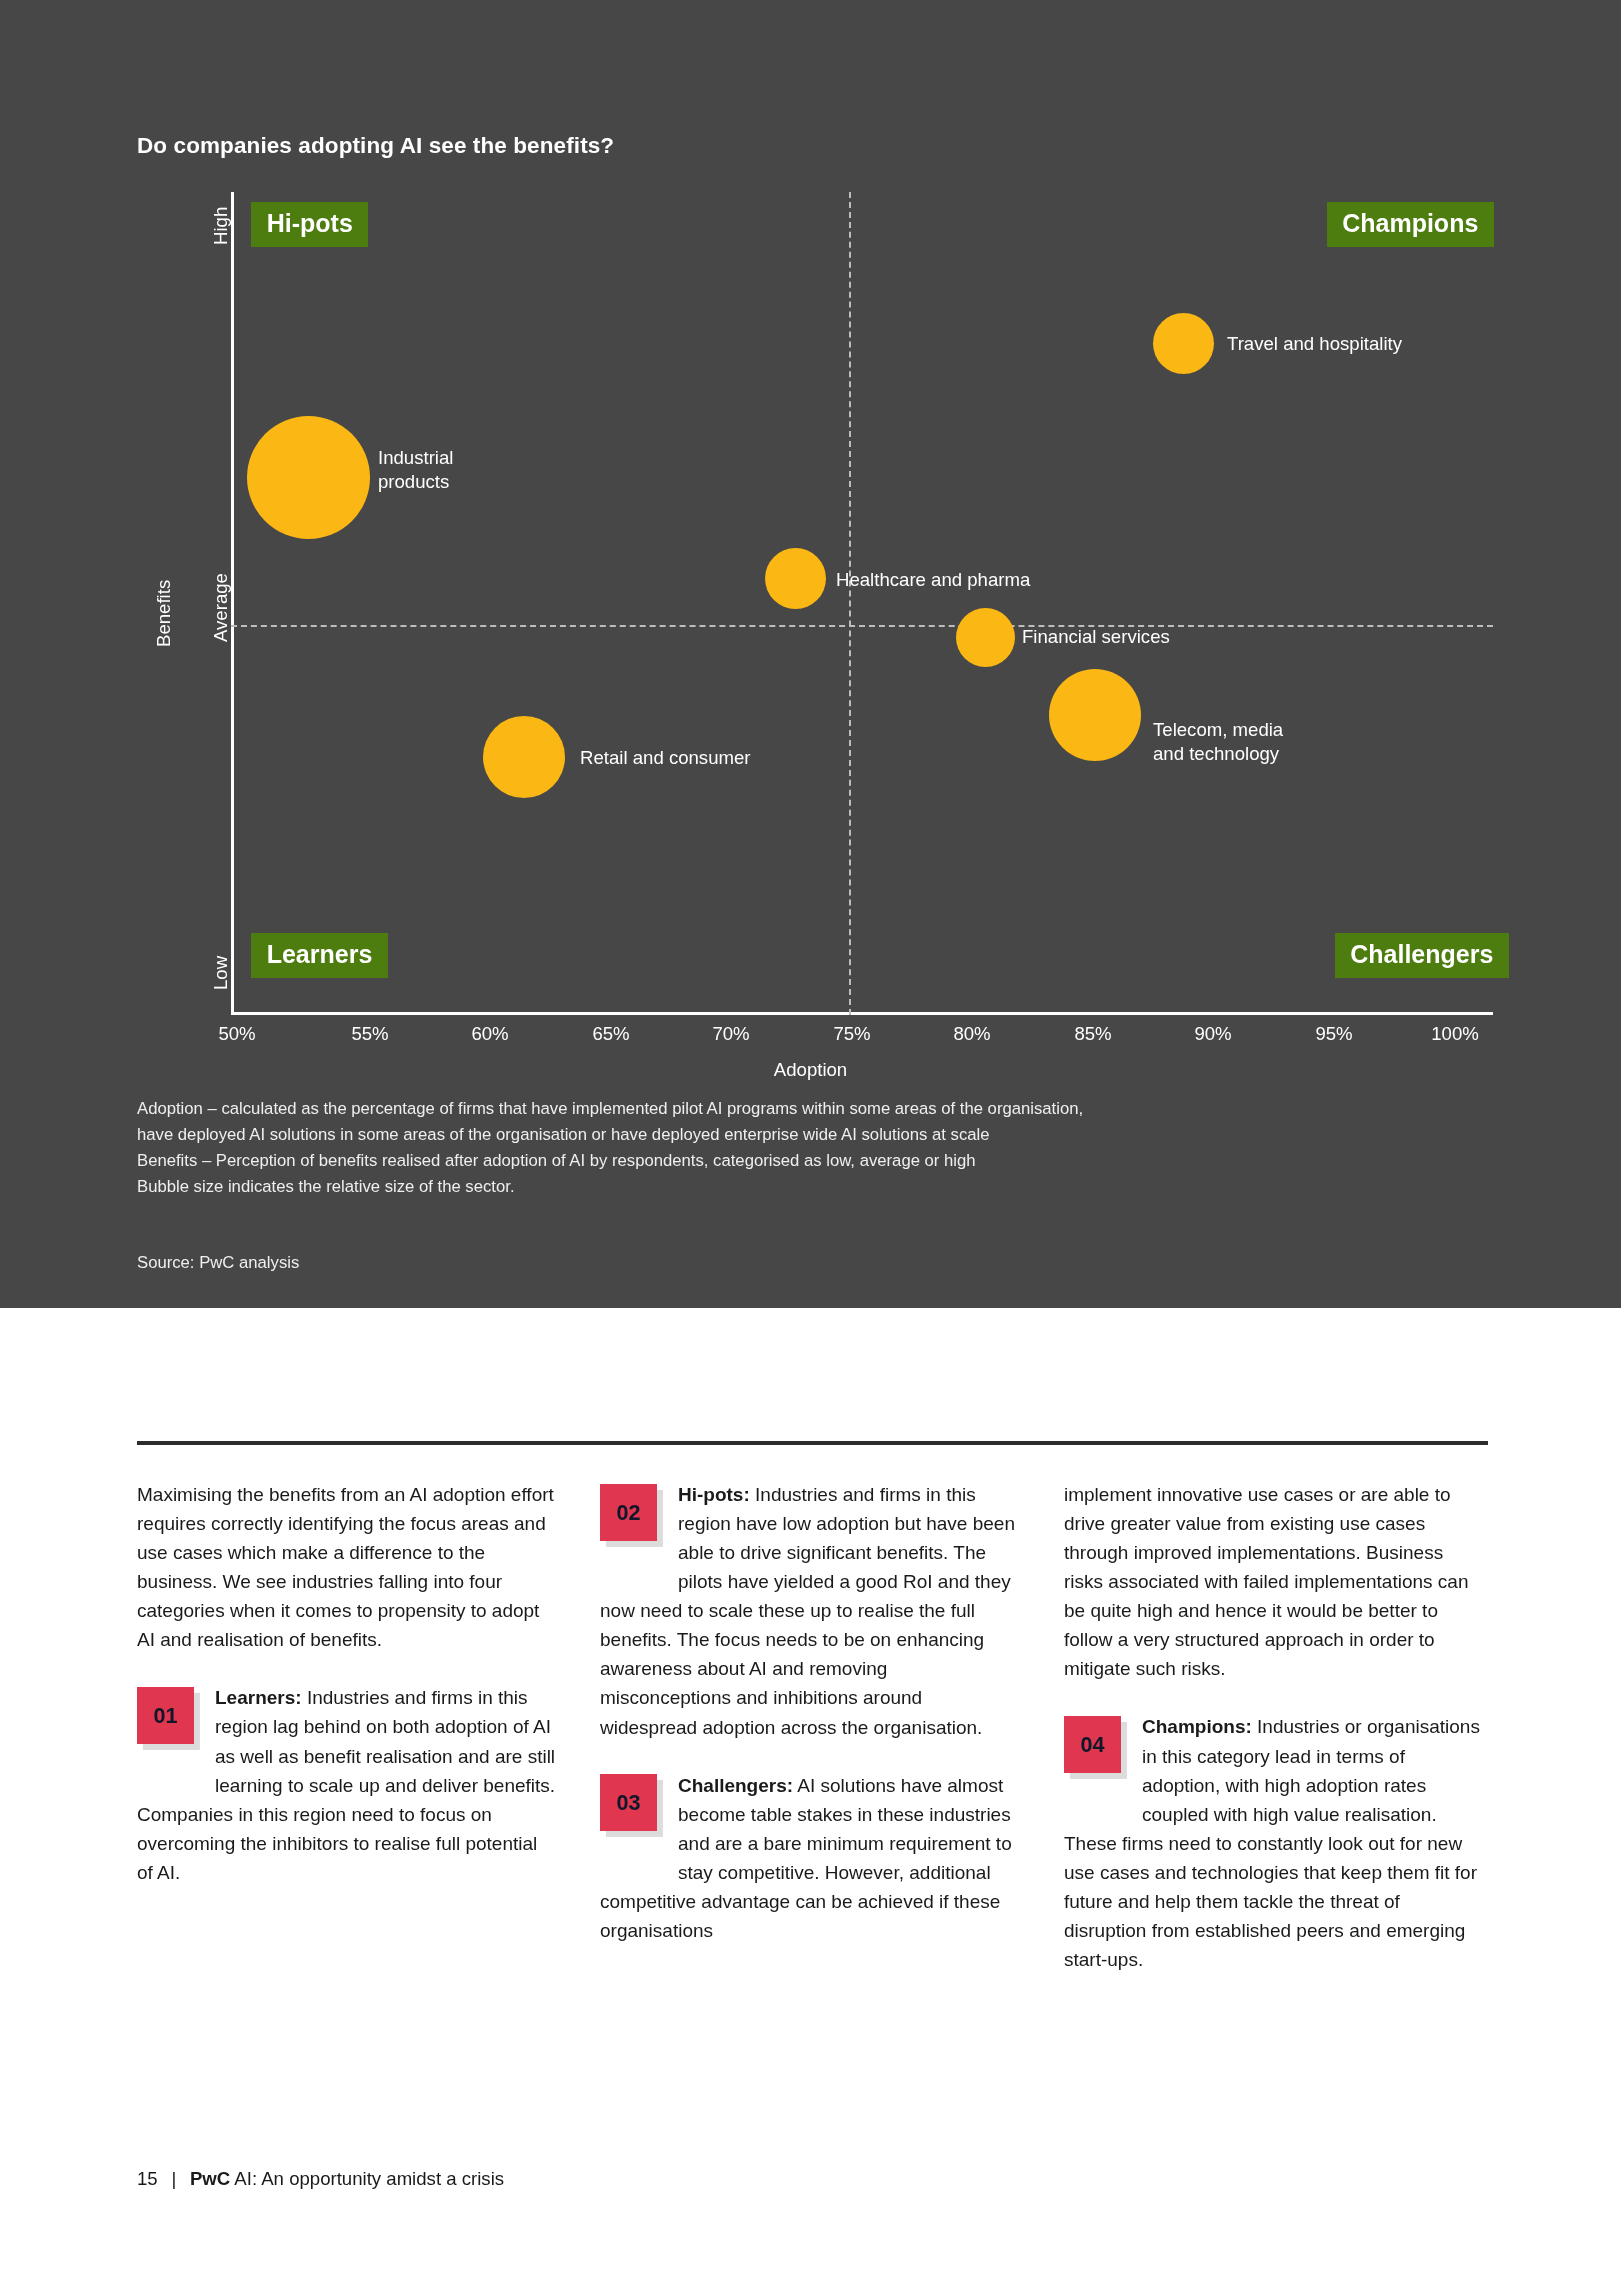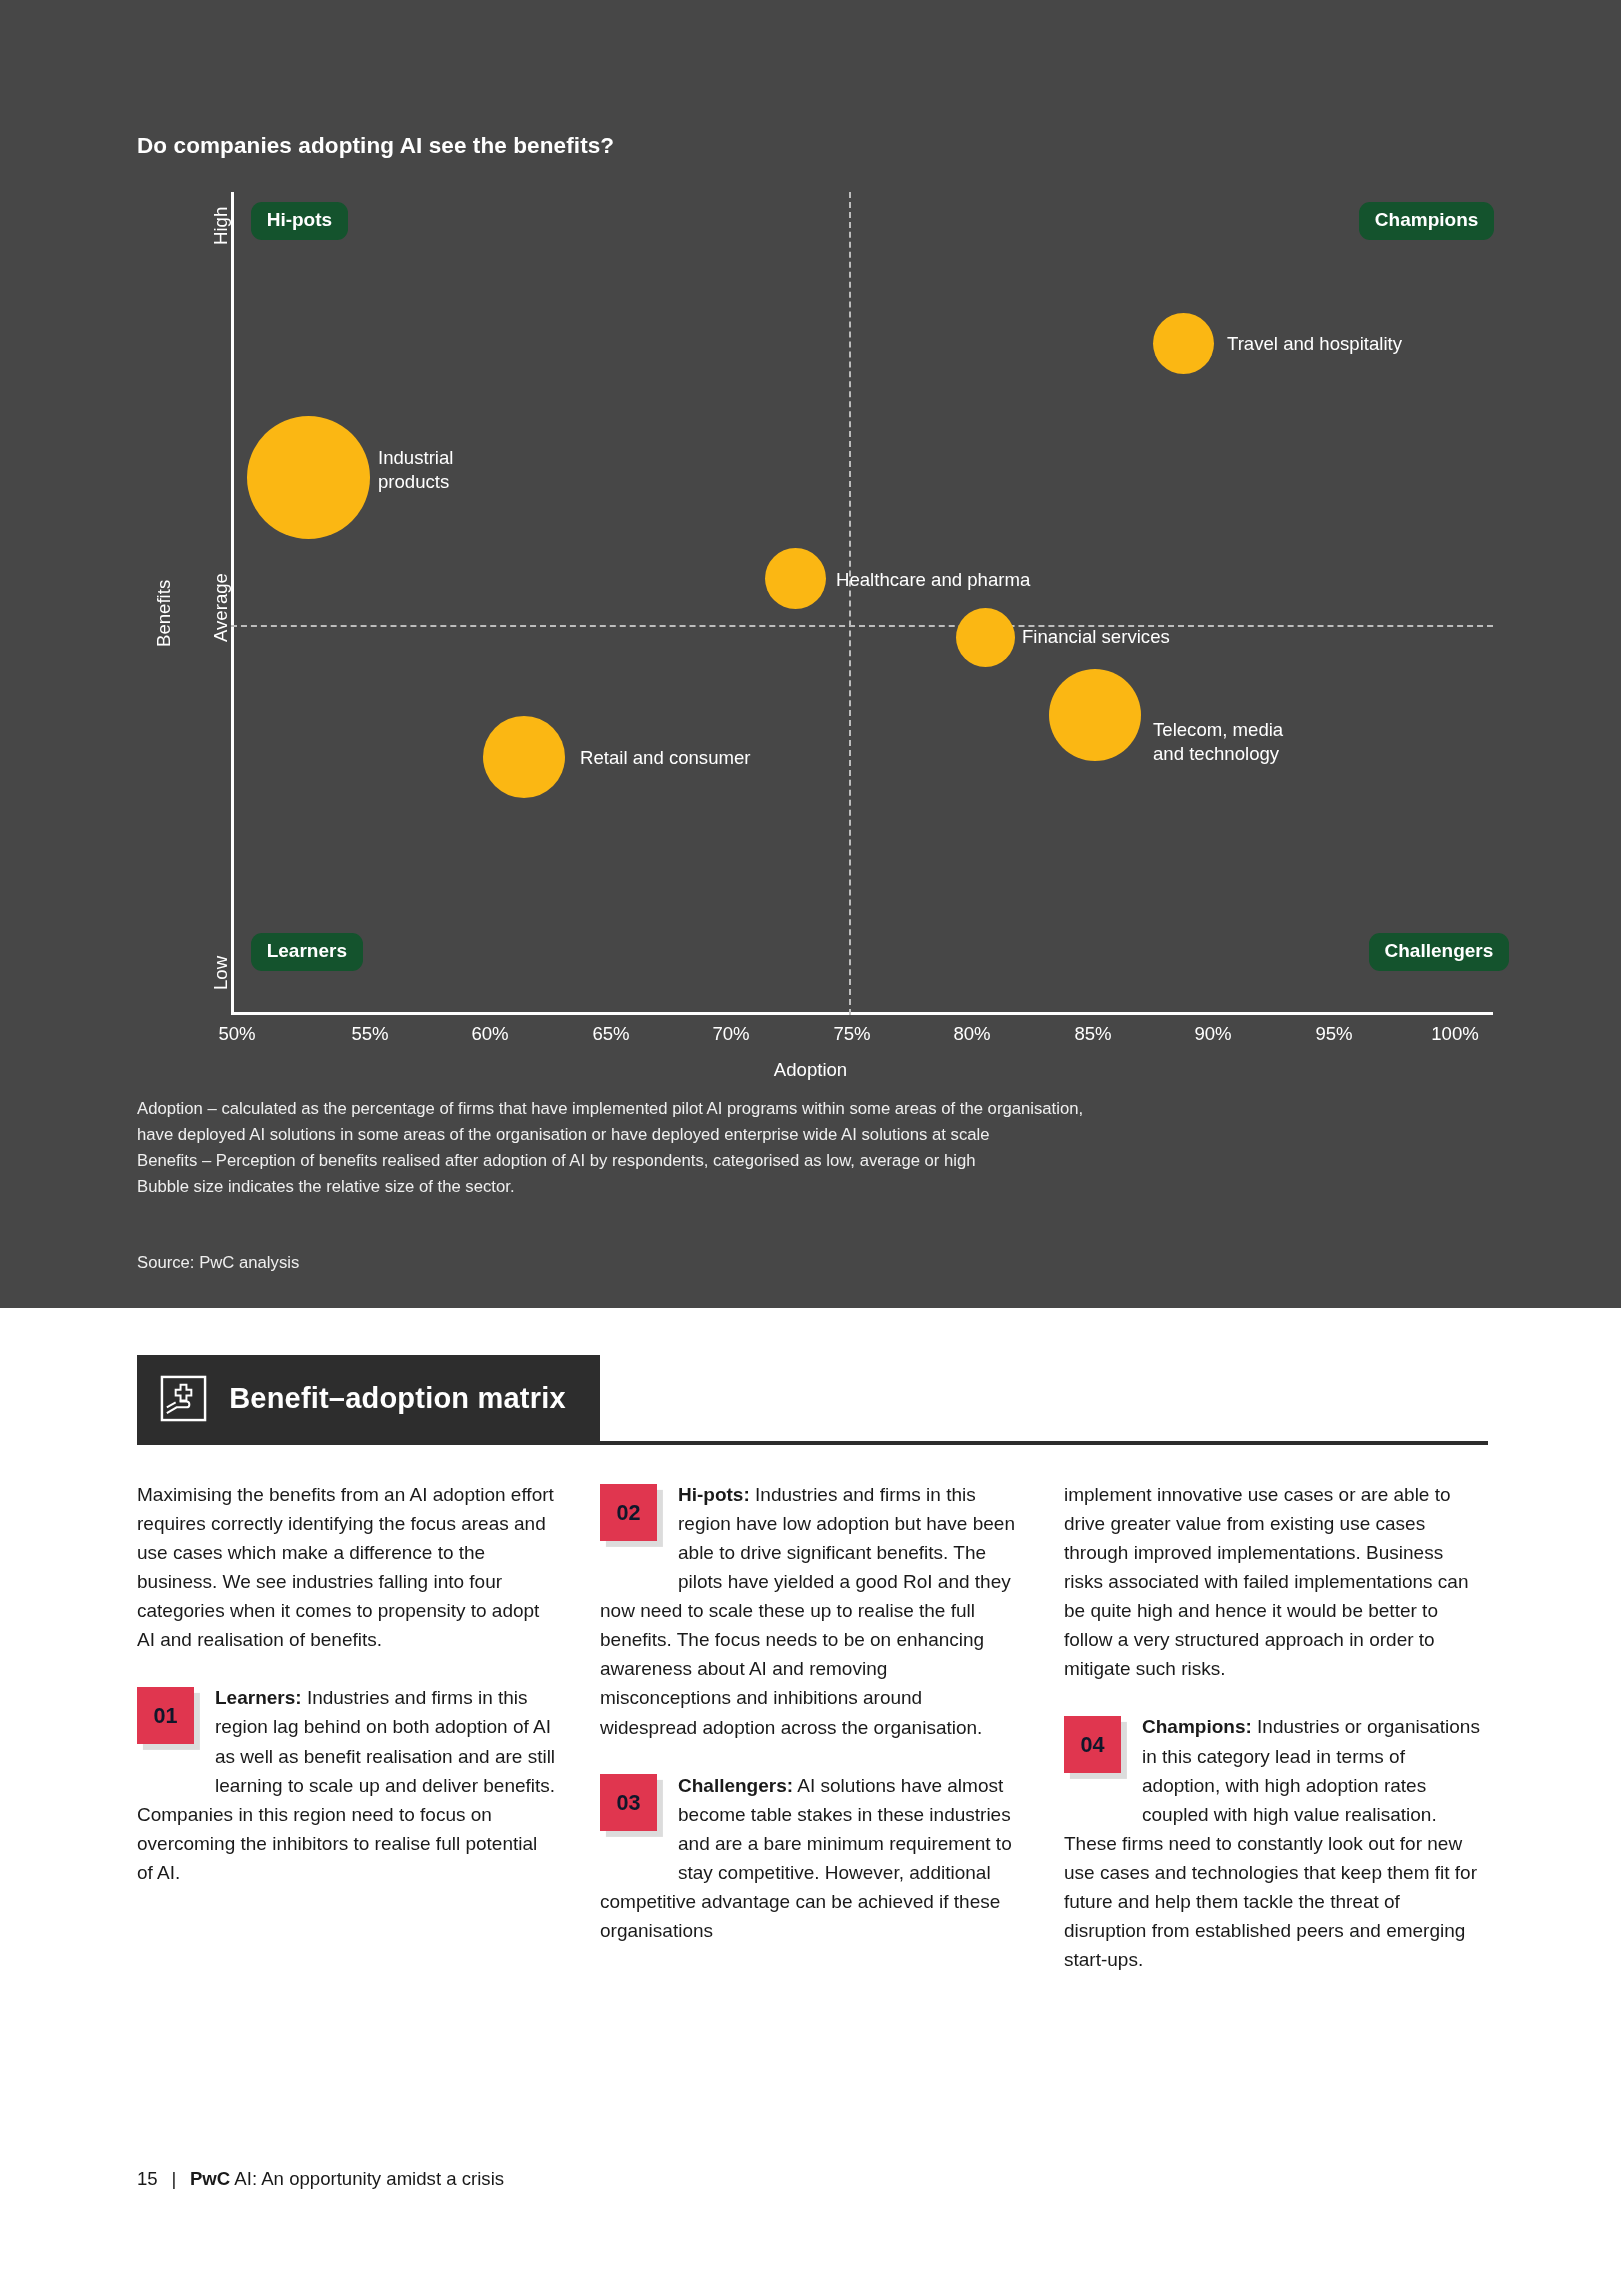--- a/index.html
+++ b/index.html
@@ -13,22 +13,22 @@
   .axis-x{position:absolute;left:231px;top:1012px;width:1262px;height:2.9px;background:#ffffff;}
 
   .dash-h{position:absolute;left:231px;top:625px;width:1262px;height:0;border-top:2px dashed #bdbdbd;}
   .dash-v{position:absolute;left:849px;top:192px;width:0;height:823px;border-left:2px dashed #bdbdbd;}
 
   .ylab-rot{position:absolute;color:#ffffff;font-size:18.6px;white-space:nowrap;
             transform-origin:0 0;transform:rotate(-90deg);}
   .ylab-axis{position:absolute;color:#ffffff;font-size:18.6px;white-space:nowrap;
              transform-origin:0 0;transform:rotate(-90deg);}
 
-  .badge{position:absolute;background:#14532d;color:#ffffff;font-weight:bold;font-size:19px;
-         padding:6.9px 15.7px 8.8px 15.7px;white-space:nowrap;border-radius:11px;}
+  .badge{position:absolute;background:#4d7c0f;color:#ffffff;font-weight:bold;font-size:25px;
+         padding:6.9px 15.7px 8.8px 15.7px;white-space:nowrap;}
 
   .bubble{position:absolute;border-radius:50%;background:#fbb713;}
   .blabel{position:absolute;color:#ffffff;font-size:18.6px;line-height:1.28;white-space:pre-line;}
 
   .xtick{position:absolute;color:#ffffff;font-size:18.6px;text-align:center;transform:translateX(-50%);}
   .xaxis-name{position:absolute;color:#ffffff;font-size:18.6px;left:0;width:1621px;text-align:center;}
 
   .footnote{position:absolute;left:137px;color:#efefef;font-size:16.7px;line-height:1.55;white-space:pre-line;}
   .source{position:absolute;left:137px;color:#efefef;font-size:16.7px;}
 
@@ -116,31 +116,20 @@
 
     <div class="xaxis-name" style="top:1059px;">Adoption</div>
 
     <div class="footnote" style="top:1096px;width:1362px;">Adoption – calculated as the percentage of firms that have implemented pilot AI programs within some areas of the organisation,
 have deployed AI solutions in some areas of the organisation or have deployed enterprise wide AI solutions at scale
 Benefits – Perception of benefits realised after adoption of AI by respondents, categorised as low, average or high
 Bubble size indicates the relative size of the sector.</div>
     <div class="source" style="top:1253px;">Source: PwC analysis</div>
   </div>
 
-  <div class="sec-head">
-    <span class="ic">
-      <svg viewBox="0 0 50 50" width="49" height="49" aria-hidden="true">
-        <rect x="3" y="3" width="44" height="44" fill="none" stroke="#ffffff" stroke-width="2.5"></rect>
-        <path d="M22 11 h6 v5 h5 v6 h-5 v5 h-6 v-5 h-5 v-6 h5 z" fill="none" stroke="#ffffff" stroke-width="2"></path>
-        <path d="M8 40 l10 -6 h10 a3 3 0 0 0 0 -6 h-7" fill="none" stroke="#ffffff" stroke-width="2"></path>
-        <path d="M8 34 l9 -5" fill="none" stroke="#ffffff" stroke-width="2"></path>
-      </svg>
-    </span>
-    <span class="ttl">Benefit–adoption matrix</span>
-  </div>
   <div class="sec-rule"></div>
 
   <div class="col c1">
     <p class="para">Maximising the benefits from an AI adoption effort requires correctly identifying the focus areas and use cases which make a difference to the business. We see industries falling into four categories when it comes to propensity to adopt AI and realisation of benefits.</p>
 
     <div class="item">
       <span class="wrapbox"></span>
       <span class="num">01</span>
       <span class="txt"><b class="lead">Learners:</b><span> Industries and firms in this region lag behind on both adoption of AI as well as benefit realisation and are still learning to scale up and deliver benefits. Companies in this region need to focus on overcoming the inhibitors to realise full potential of AI.</span></span>
     </div>

